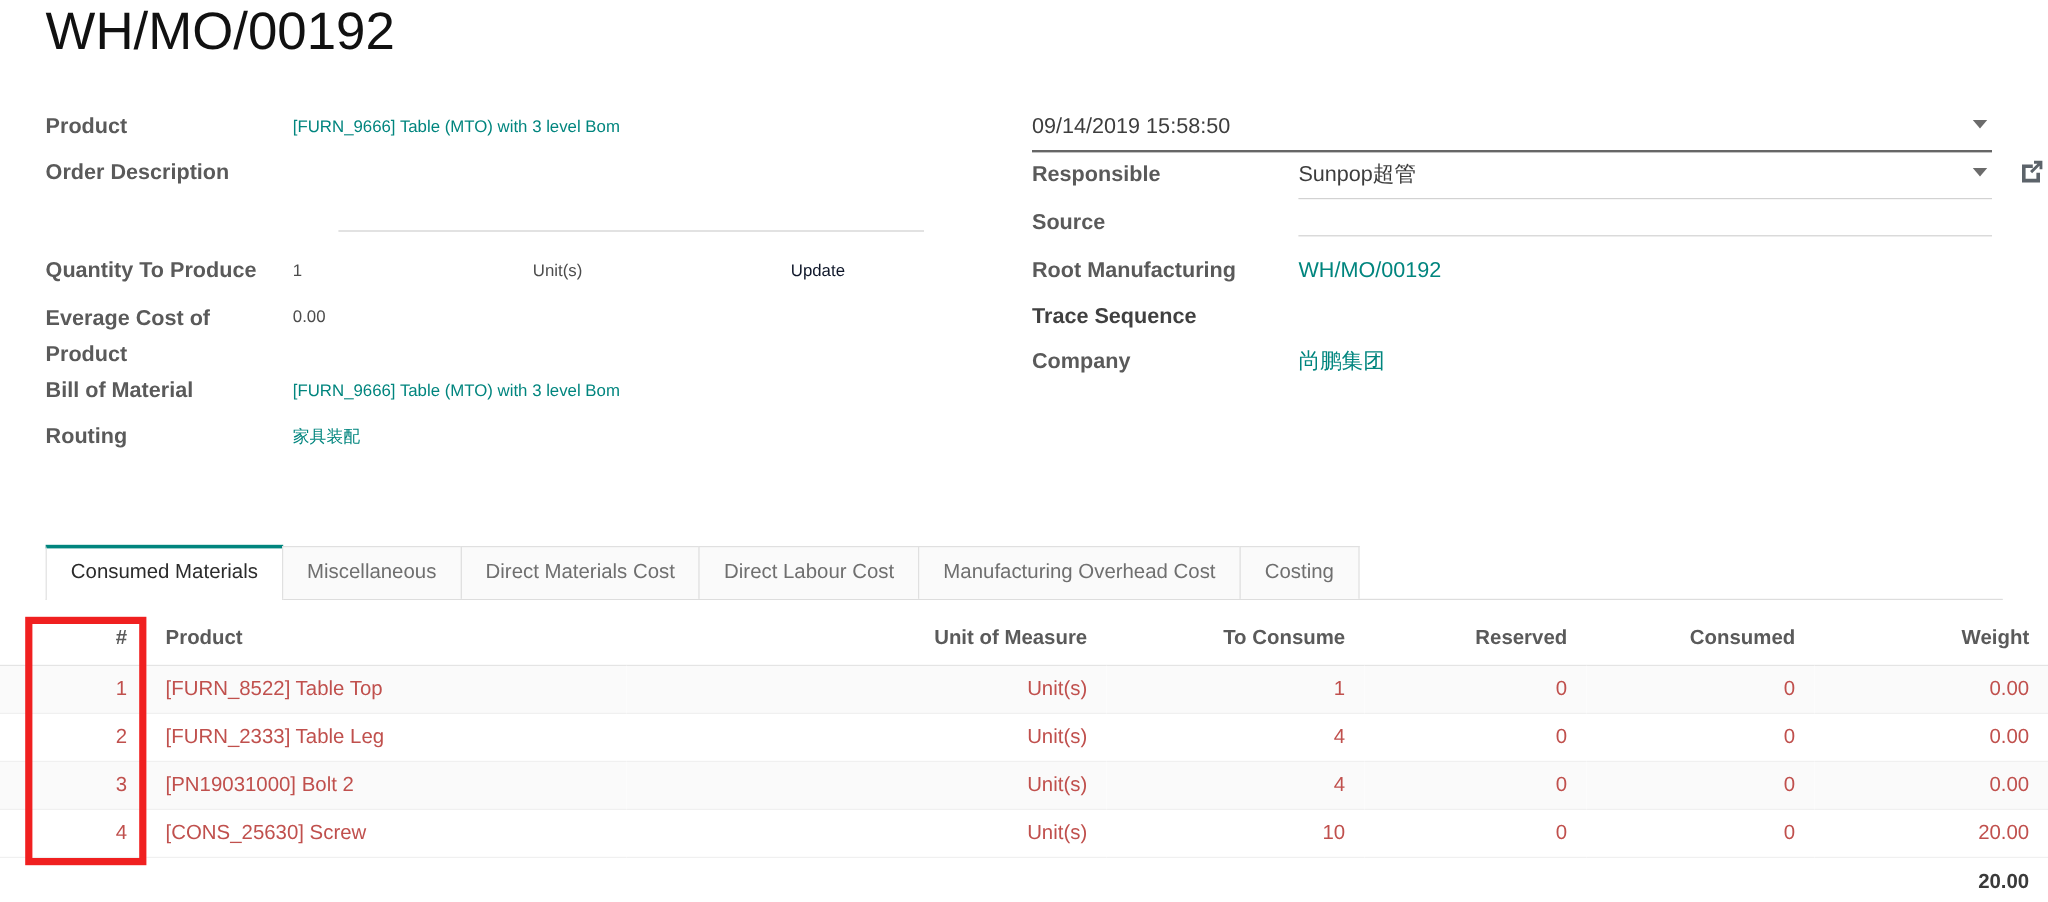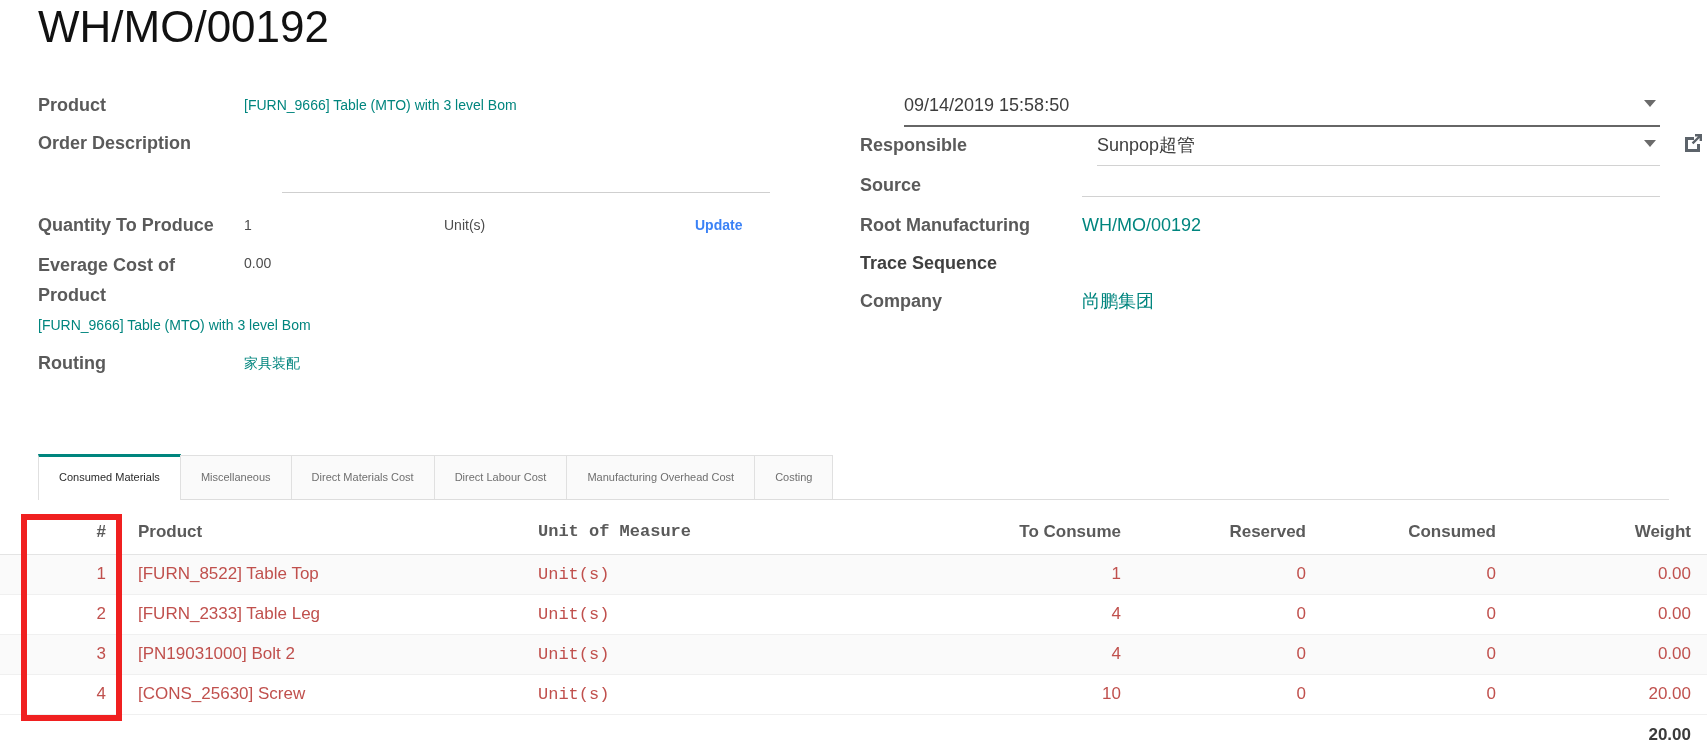--- a/index.html
+++ b/index.html
@@ -58,21 +58,21 @@
   .flabel.muted { color: #404040; font-weight: bold; }
   .fvalue {
     flex: 1 1 auto;
     font-size: 14px;
     color: #4c4c4c;
     line-height: 27px;
     padding-top: 2px;
     min-height: 27px;
   }
   .link { color: #00857e; text-decoration: none; cursor: pointer; }
-  .link-strong { color: #3b82f6; font-weight: bold; cursor: pointer; margin-left: 36px; }
+  .link-strong { color: #0f172a; font-weight: normal; cursor: pointer; }
   .val-plain { color: #4c4c4c; }
 
   
   .lf-label { width: 206px; flex: 0 0 206px; }
   .qty-val   { width: 200px; flex: 0 0 200px; }
   .qty-uom   { width: 215px; flex: 0 0 215px; }
   .qty-update{ flex: 0 0 auto; }
 
   .divider-left {
     position: absolute;
@@ -87,21 +87,21 @@
   .inp {
     position: relative;
     flex: 1 1 auto;
     padding-top: 2px;
     padding-bottom: 6px;
     font-size: 18px;
     color: #3d3d3d;
     line-height: 27px;
     min-height: 27px;
   }
-  .inp.focused { border-bottom: 2px solid #666666; margin-left: 44px; }
+  .inp.focused { border-bottom: 2px solid #666666; }
   .inp.normal  { border-bottom: 1px solid #d2d2d2; }
   .inp.none    { border-bottom: 0; }
   .caret {
     position: absolute;
     right: 4px;
     top: 10px;
     width: 0; height: 0;
     border-left: 6px solid transparent;
     border-right: 6px solid transparent;
     border-top: 7px solid #6b6b6b;
@@ -122,21 +122,21 @@
     top: 455px;
     display: flex;
     align-items: flex-end;
     border-bottom: 1px solid #dddddd;
     width: 1631px;
     height: 45px;
   }
   .tab {
     position: relative;
     padding: 10px 20px 11px 20px;
-    font-size: 11px;
+    font-size: 17px;
     color: #6f6f6f;
     background: #fafafa;
     border: 1px solid #e0e0e0;
     border-bottom: none;
     margin-right: -1px;
     line-height: 22px;
     cursor: pointer;
     white-space: nowrap;
   }
   .tab.active {
@@ -178,21 +178,21 @@
   .tbl tbody tr.odd td { background: #fafafa; }
   .tbl tbody tr.even td { background: #ffffff; }
   .tbl tfoot td {
     color: #3a3a3a;
     font-weight: bold;
     border-top: 1px solid #e0e0e0;
     height: 42px;
   }
   .c-num   { width: 122px; text-align: right; padding-right: 22px; }
   .c-prod  { width: 400px; text-align: left; }
-  .c-uom   { width: 400px; text-align: left; font-family: Liberation Mono, monospace; }
+  .c-uom   { width: 400px; text-align: right; }
   .c-cons  { width: 215px; text-align: right; }
   .c-res   { width: 185px; text-align: right; }
   .c-used  { width: 190px; text-align: right; }
   .c-wt    { width: 195px; text-align: right; padding-right: 28px; }
 
   
   .annot-box {
     position: absolute;
     left: 21px;
     top: 514px;
@@ -236,20 +236,21 @@
           <span class="link-strong">Update</span>
         </div>
       </div>
 
       <div class="frow" style="height:62px;">
         <div class="flabel lf-label" style="white-space:normal; line-height:30px;">Everage Cost of Product</div>
         <div class="fvalue val-plain">0.00</div>
       </div>
 
       <div class="frow" style="height:36px;">
+        <div class="flabel lf-label">Bill of Material</div>
         <div class="fvalue">
           <span class="link">[FURN_9666] Table (MTO) with 3 level Bom</span>
         </div>
       </div>
 
       <div class="frow" style="height:36px;">
         <div class="flabel lf-label">Routing</div>
         <div class="fvalue">
           <span class="link">家具装配</span>
         </div>
@@ -259,21 +260,21 @@
 
     <div class="col-right">
 
       <div class="frow" style="height:40px;">
         <div class="inp focused">
           <span>09/14/2019 15:58:50</span>
           <span class="caret"></span>
         </div>
       </div>
 
-      <div class="frow" style="height:40px;gap:15px;">
+      <div class="frow" style="height:40px;">
         <div class="flabel">Responsible</div>
         <div class="inp normal">
           <span>Sunpop超管</span>
           <span class="caret"></span>
           <span class="ext-link">
             <svg width="22" height="22" viewBox="0 0 22 22" fill="none" xmlns="http://www.w3.org/2000/svg">
               <path d="M3 5 H12 V8 H6 V17 H15 V12 H18 V20 H3 Z" fill="#5c636a"></path>
               <path d="M13 2 H20 V9 H17.6 V6.1 L11.4 12.3 L9.7 10.6 L15.9 4.4 H13 Z" fill="#5c636a"></path>
             </svg>
           </span>

